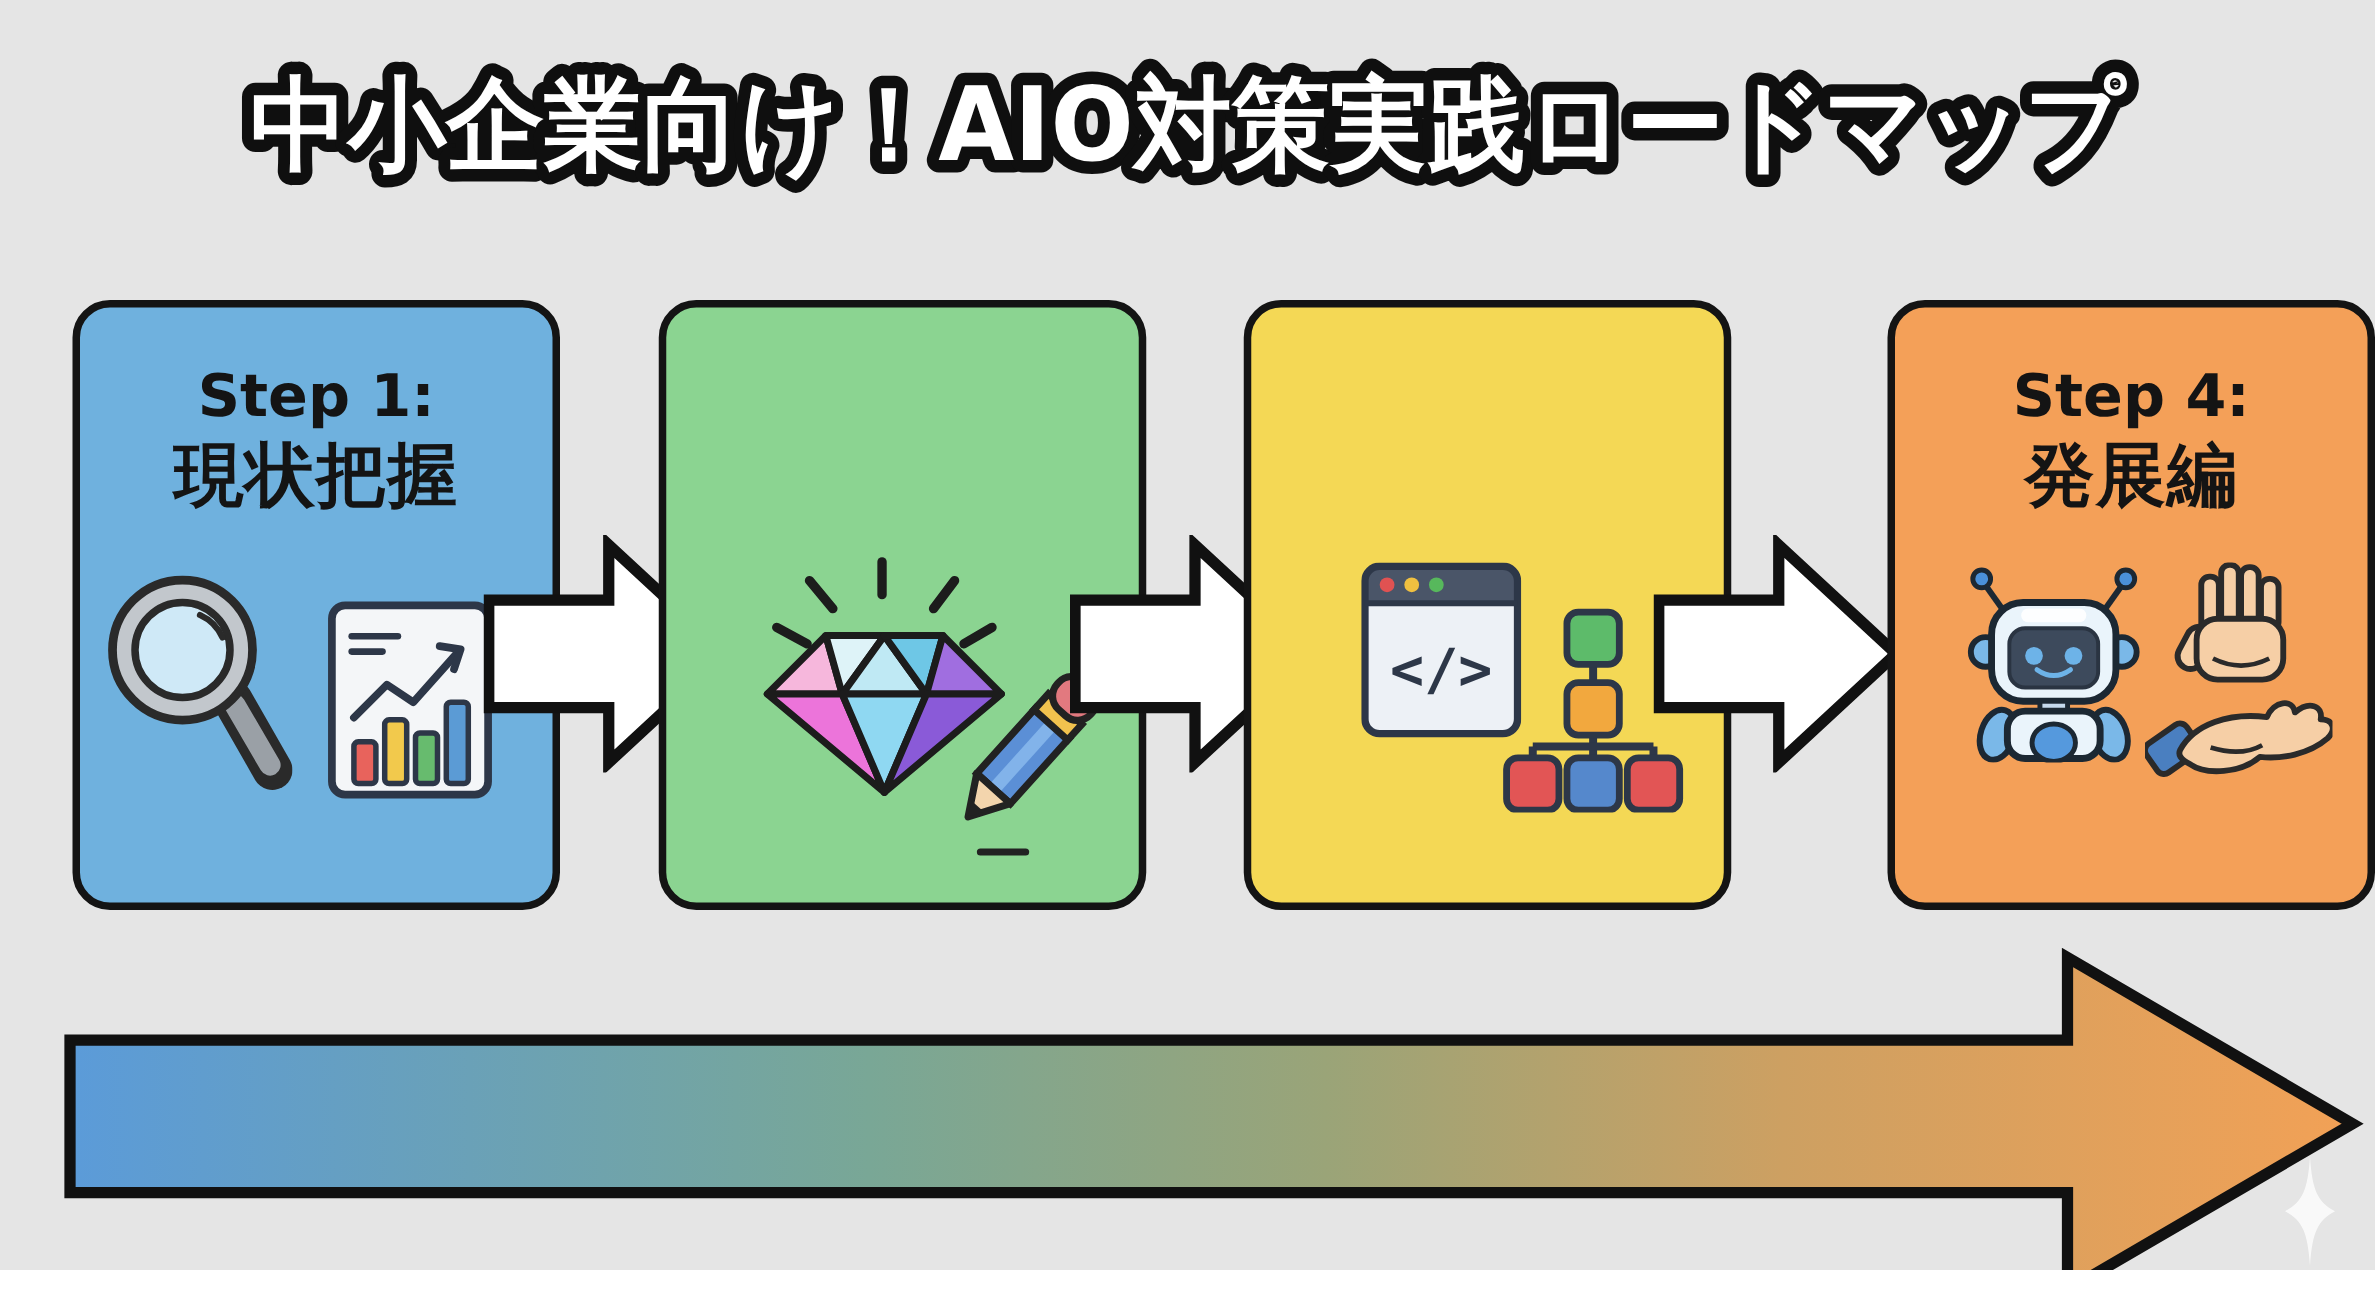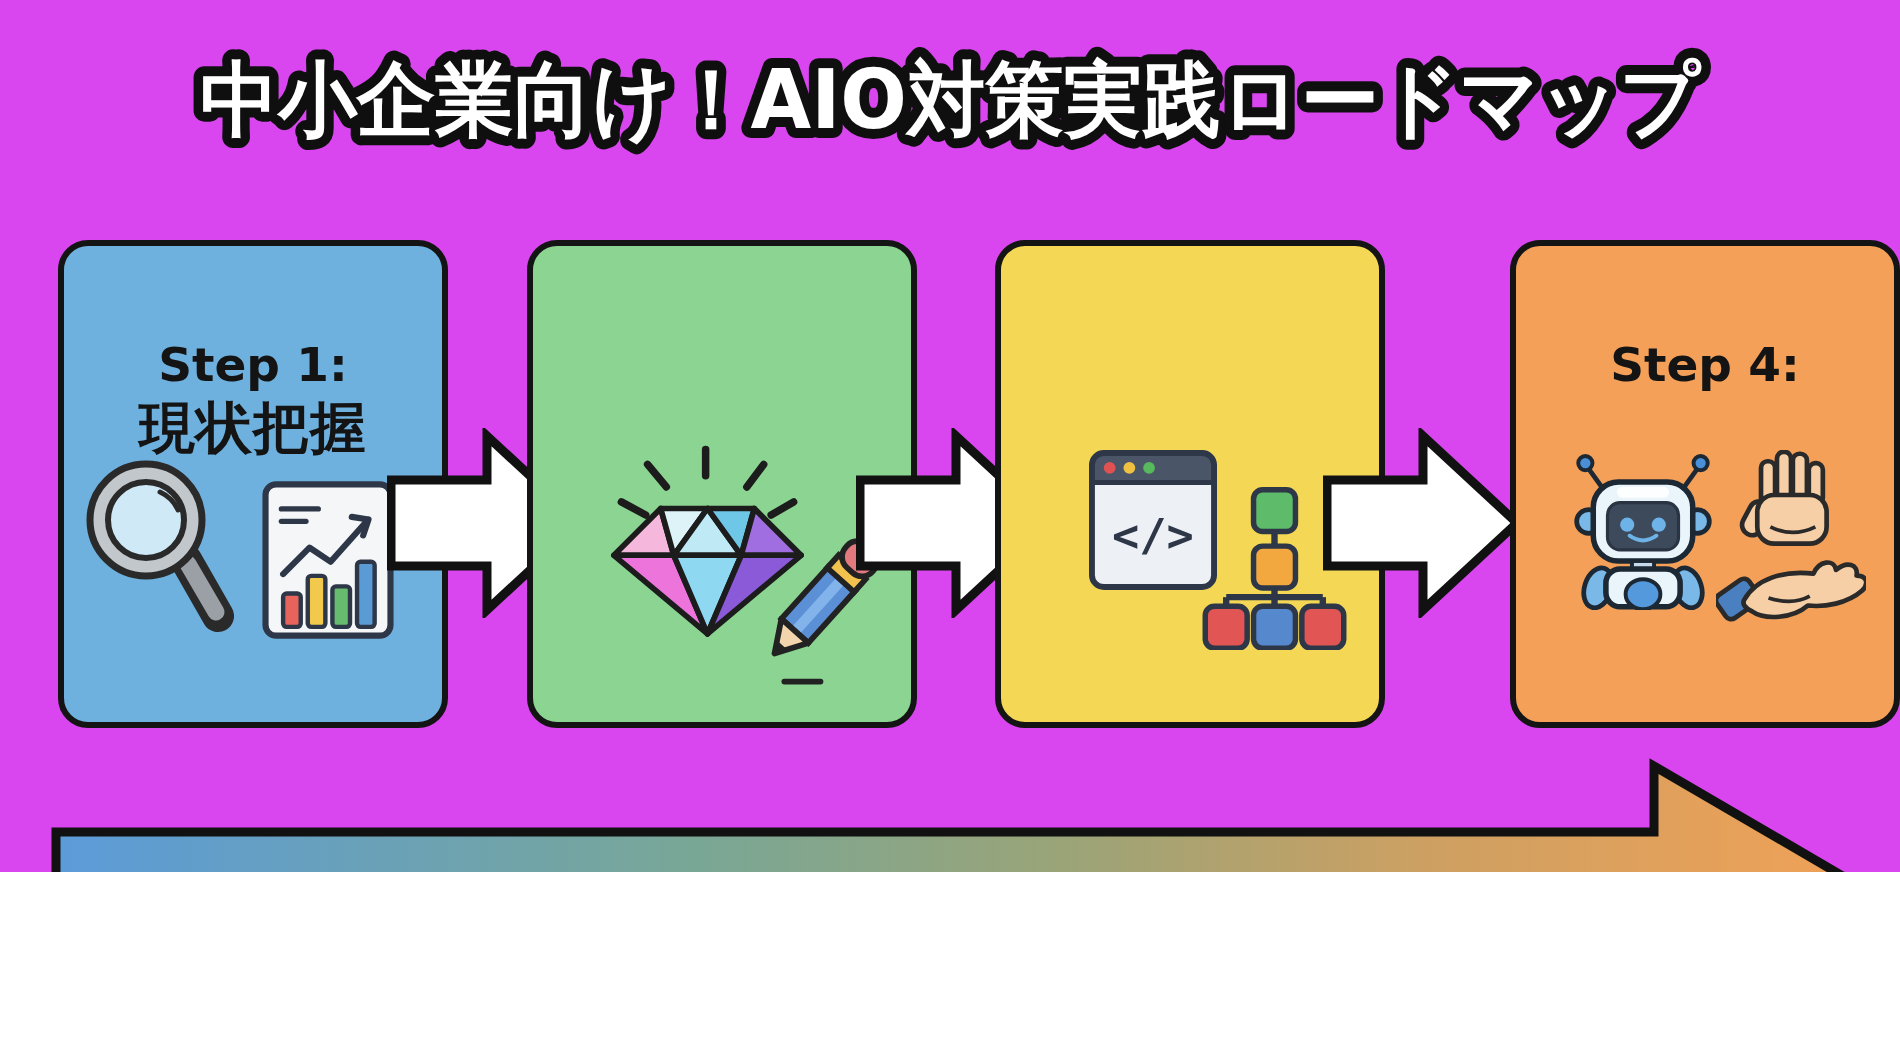--- a/index.html
+++ b/index.html
@@ -1,27 +1,27 @@
 <!DOCTYPE html>
 <html><head>
 <meta charset="utf-8">
 <style>
   html,body{margin:0;padding:0;}
   .canvas{
-    position:relative;width:1900px;height:872px;overflow:hidden;
-    background:#d946ef;
+    position:relative;width:1900px;height:1016px;overflow:hidden;
+    background:#e5e5e5;
     font-family:"DejaVu Sans","Liberation Sans",sans-serif;
   }
   .title-svg{position:absolute;left:0;top:16px;}
   .card{
     position:absolute;top:240px;width:390px;height:488px;
     border:6px solid #141414;border-radius:30px;box-sizing:border-box;
   }
   .card-head{
-    text-align:center;padding-top:44px;font-weight:700;color:#141414;margin-top:47px;
+    text-align:center;padding-top:44px;font-weight:700;color:#141414;
   }
   .step-line{font-size:47px;line-height:1.18;}
   .ja-line{font-size:56px;line-height:1.3;letter-spacing:1px;}
   .icons{position:absolute;left:0;right:0;bottom:0;height:272px;}
   .icon-abs{position:absolute;}
   .connector{position:absolute;top:428px;}
   .timeline{position:absolute;left:42px;top:756px;}
   .sparkle{position:absolute;left:1828px;top:925px;opacity:.8;}
 </style>
 </head>
@@ -138,20 +138,21 @@
     </div>
   </div>
 
   <svg class="connector" style="left:1323px;" width="200" height="190" viewBox="0 0 200 190">
     <polygon points="4,52 100,52 100,8 194,95 100,182 100,138 4,138" fill="#ffffff" stroke="#111111" stroke-width="9"></polygon>
   </svg>
 
   <div class="card" style="left: 1510px; background: rgb(244, 160, 88);">
     <div class="card-head">
       <div class="step-line">Step 4:</div>
+      <div class="ja-line">発展編</div>
     </div>
     <div class="icons">
       <svg class="icon-abs" style="left:52px;top:2px;" width="150" height="158" viewBox="0 0 190 200">
         <line x1="44" y1="46" x2="24" y2="18" stroke="#1c2833" stroke-width="6"></line>
         <circle cx="22" cy="14" r="9" fill="#4a90d9" stroke="#1c2833" stroke-width="5"></circle>
         <line x1="146" y1="46" x2="166" y2="18" stroke="#1c2833" stroke-width="6"></line>
         <circle cx="168" cy="14" r="9" fill="#4a90d9" stroke="#1c2833" stroke-width="5"></circle>
         <circle cx="26" cy="88" r="15" fill="#7ab8e8" stroke="#1c2833" stroke-width="6"></circle>
         <circle cx="164" cy="88" r="15" fill="#7ab8e8" stroke="#1c2833" stroke-width="6"></circle>
         <rect x="32" y="38" width="126" height="100" rx="32" fill="#eaf4fb" stroke="#1c2833" stroke-width="7"></rect>

